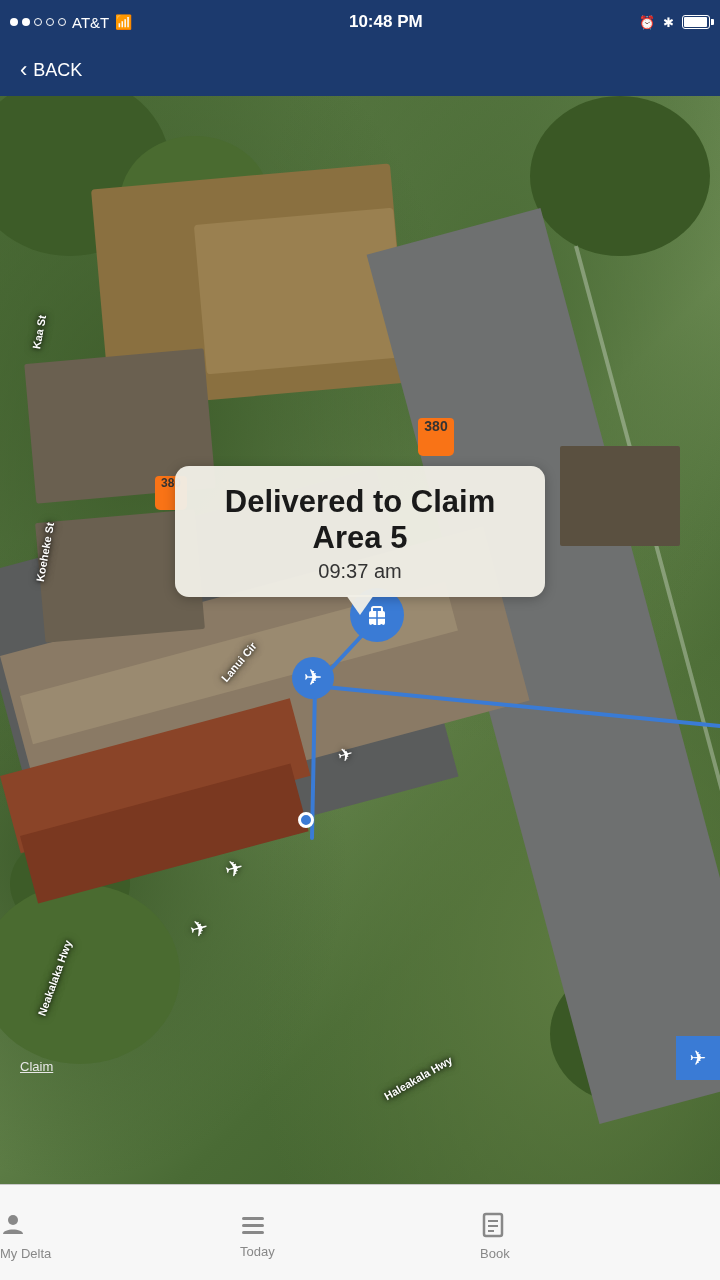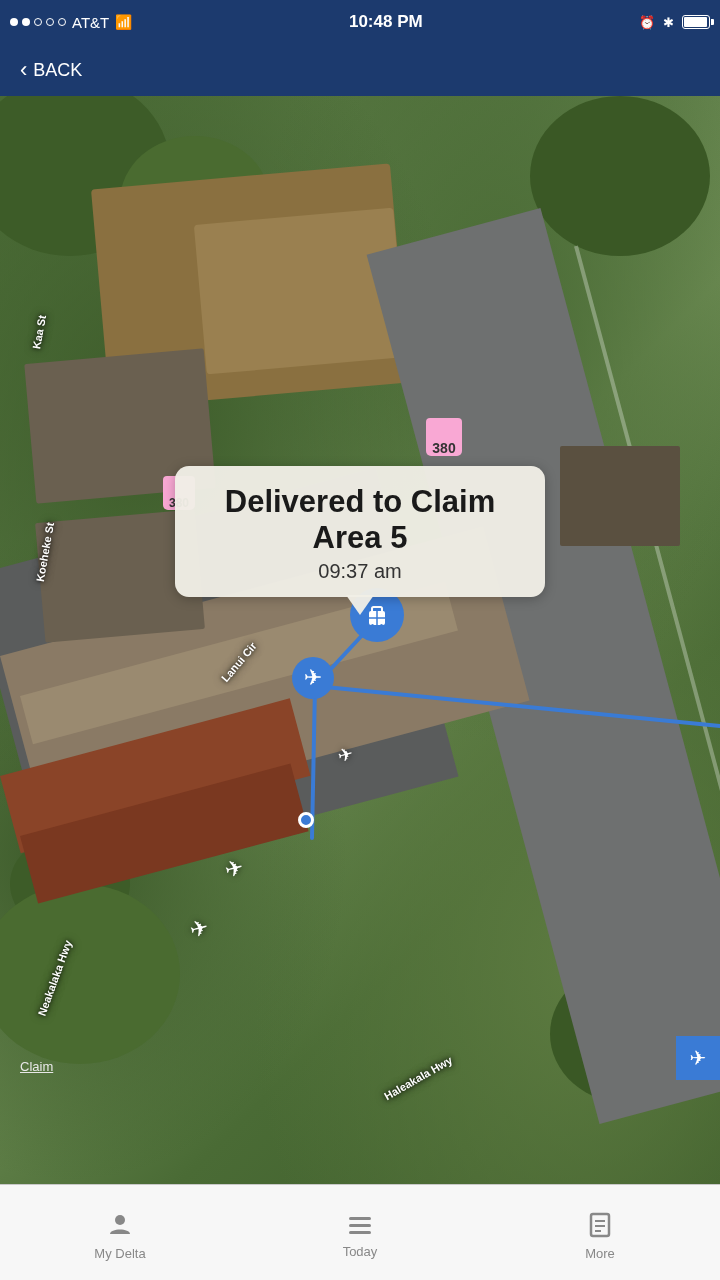--- a/index.html
+++ b/index.html
@@ -204,32 +204,31 @@
       font-size: 11px;
       font-weight: 700;
       text-shadow: 0 0 4px rgba(0,0,0,0.9), 0 0 8px rgba(0,0,0,0.7);
       transform-origin: center;
       pointer-events: none;
     }
 
     
     .shield {
       position: absolute;
-      background: #f9a8d4;
+      background: #f97316;
       border-radius: 4px 4px 5px 5px;
       width: 36px;
       height: 38px;
       display: flex;
-      align-items: flex-end;
+      align-items: flex-start;
       justify-content: center;
       font-size: 14px;
       font-weight: 700;
       color: #333;
       z-index: 15;
-      margin-left: 8px;
     }
 
     
     .legal-link {
       position: absolute;
       bottom: 110px;
       left: 20px;
       color: #e8e8e8;
       font-size: 13px;
       text-decoration: underline;
@@ -245,21 +244,20 @@
       background: #f7f7f7;
       border-top: 1px solid #c8c8c8;
       display: flex;
       align-items: center;
       justify-content: space-around;
       z-index: 40;
     }
     .tab-item {
       display: flex;
       flex-direction: column;
-      align-items: center;
       gap: 4px;
       flex: 1;
       cursor: pointer;
       padding-top: 8px;
     }
     .tab-icon { font-size: 24px; line-height: 1; }
     .tab-label { font-size: 13px; color: #888; }
     .tab-icon { color: #888; }
 
     
@@ -413,16 +411,16 @@
 
   <div class="tab-item">
     <span class="tab-icon">
       <svg width="26" height="26" viewBox="0 0 26 26">
         <rect x="4" y="2" width="18" height="22" rx="2" fill="none" stroke="#888" stroke-width="2.5"></rect>
         <line x1="8" y1="9" x2="18" y2="9" stroke="#888" stroke-width="2"></line>
         <line x1="8" y1="14" x2="18" y2="14" stroke="#888" stroke-width="2"></line>
         <line x1="8" y1="19" x2="14" y2="19" stroke="#888" stroke-width="2"></line>
       </svg>
     </span>
-    <span class="tab-label">More</span>
+    <span class="tab-label">Book</span>
   </div>
 
 </div>
 
 </body></html>

